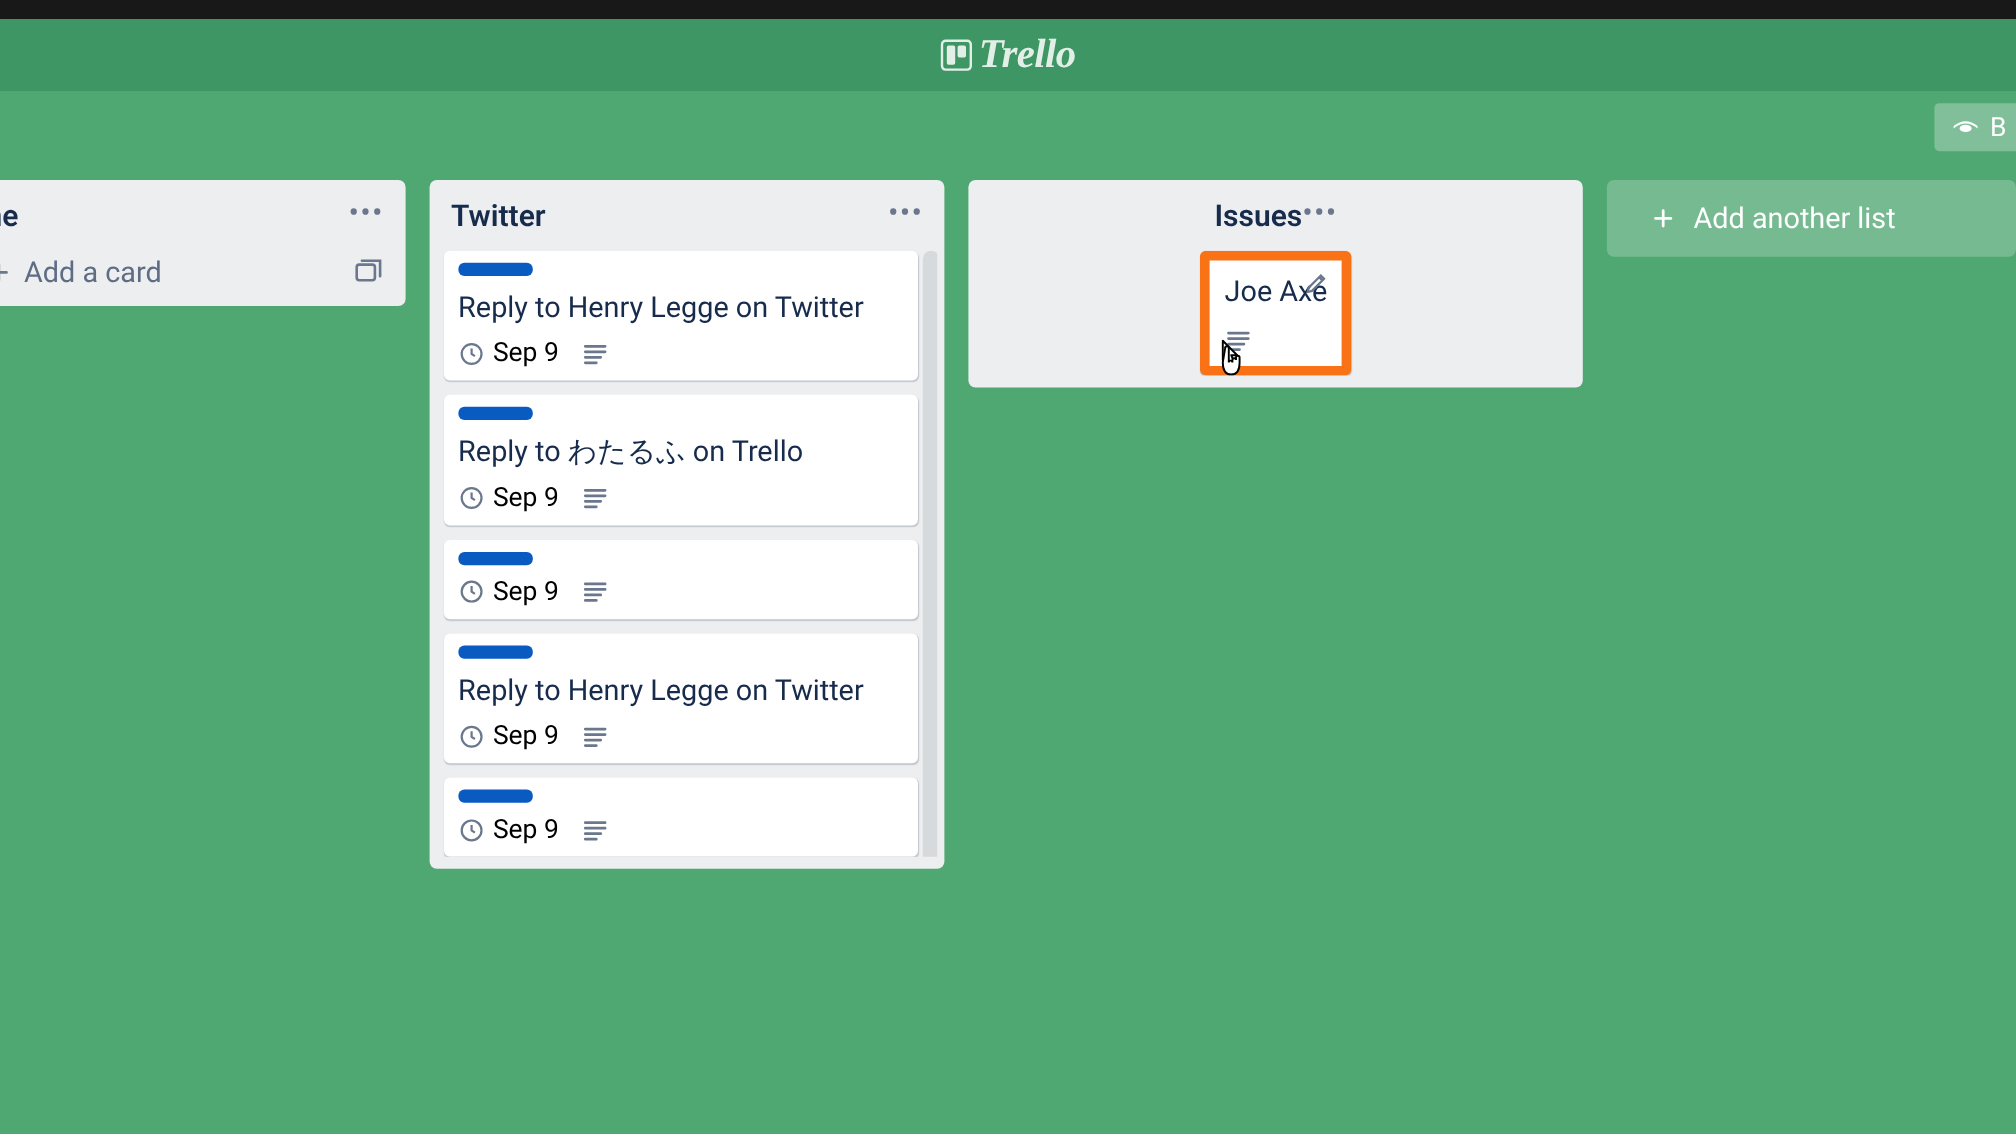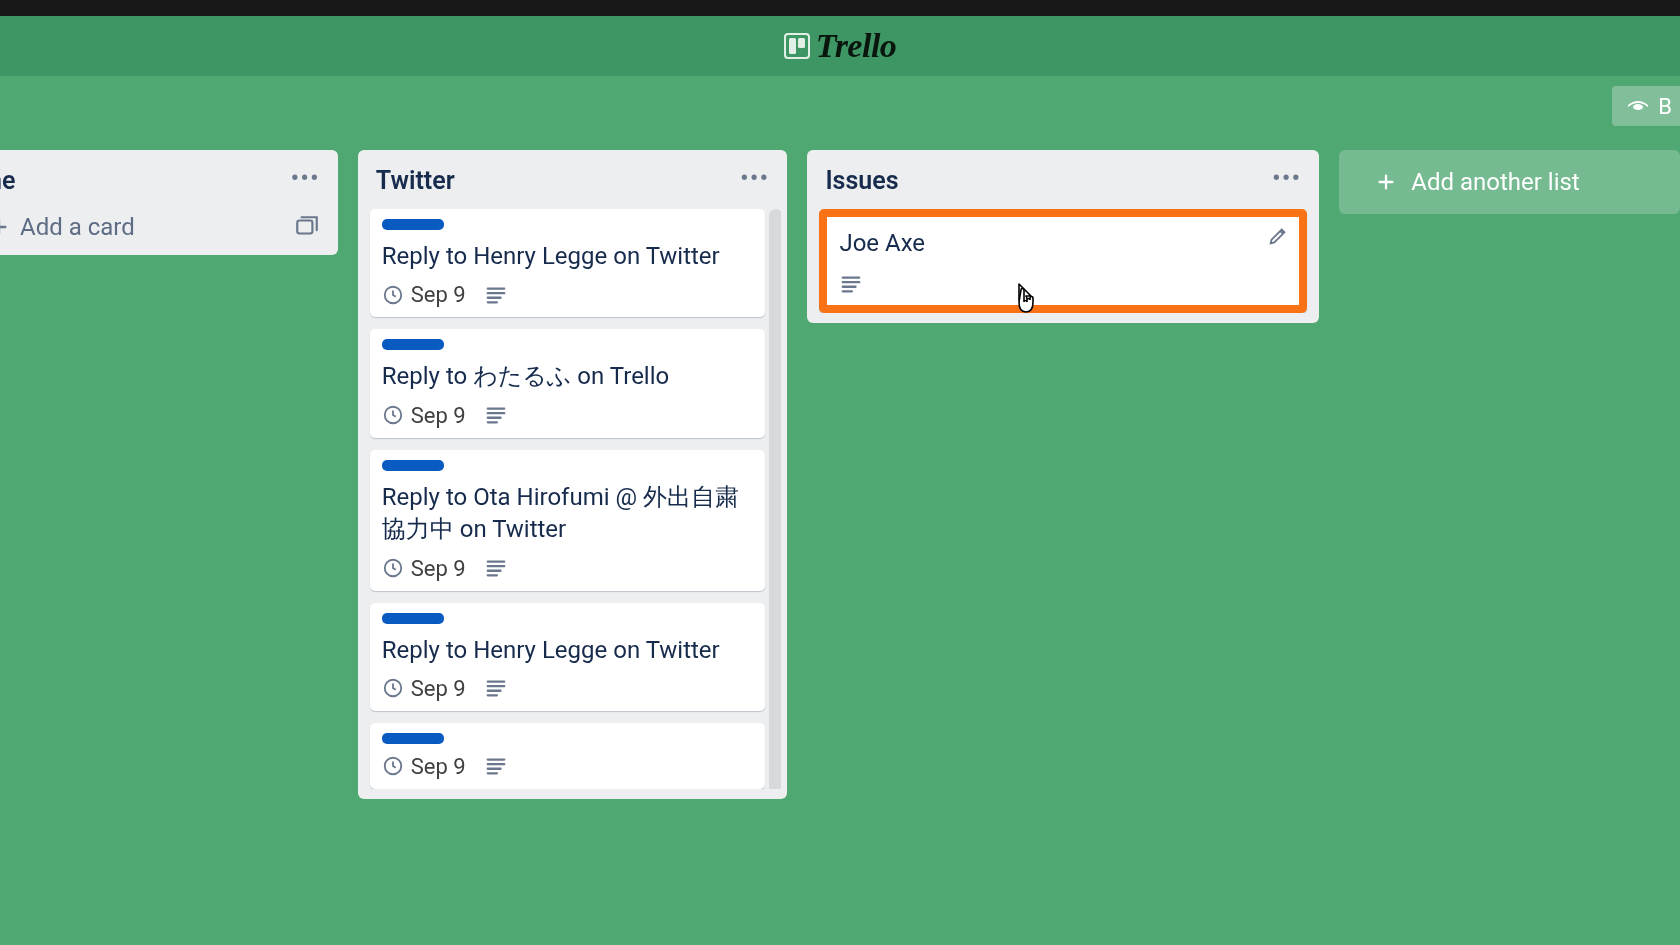--- a/index.html
+++ b/index.html
@@ -56,21 +56,21 @@
   right:3px; top:3px;
   width:7px; height:10px;
   background:#fff;
   border-radius:1.5px;
 }
 .logo-text {
   font-family: "Brush Script MT", cursive;
   font-style: italic;
   font-weight: bold;
   font-size: 34px;
-  color:#000000;
+  color:#ffffff;
   letter-spacing: -0.5px;
 }
 .sub-bar {
   height: 60px;
   background:#4fa772;
   position:relative;
 }
 .butler-btn {
   position:absolute;
   right: 0;
@@ -103,20 +103,21 @@
   display:flex;
   flex-direction:column;
 }
 .list.first {
   width: 380px;
   margin-left: -30px;
   border-radius: 0 6px 6px 0;
 }
 .list.issues {
   width: 529px;
+  align-items: center;
 }
 .list-header {
   display:flex;
   align-items:center;
   justify-content:space-between;
   padding: 6px 12px 14px 12px;
 }
 .list-title {
   font-size: 25px;
   font-weight: 600;
@@ -158,21 +159,21 @@
 .card-title {
   font-size: 24px;
   color:#172b4d;
   line-height: 1.35;
   margin-bottom: 10px;
 }
 .badges {
   display:flex;
   align-items:center;
   gap: 18px;
-  color:#404040;
+  color:#000000;
 }
 .badge {
   display:flex;
   align-items:center;
   gap:7px;
   font-size: 22px;
 }
 .add-card-row {
   display:flex;
   align-items:center;
@@ -302,21 +303,20 @@
             <span>Sep 9</span>
           </div>
           <svg width="24" height="22" viewBox="0 0 24 24" fill="none" stroke="#6b778c" stroke-width="2.5" stroke-linecap="round">
               <path d="M3 5h18M3 10h18M3 15h14M3 20h10"></path>
             </svg>
         </div>
       </div>
 
       <div class="card">
         <div class="label-chip"></div>
-        <div class="card-title">Reply to Ota Hirofumi @ 外出自粛協力中 on Twitter</div>
         <div class="badges">
           <div class="badge">
             <svg width="22" height="22" viewBox="0 0 24 24" fill="none" stroke="#6b778c" stroke-width="2">
                 <circle cx="12" cy="12" r="9"></circle>
                 <path d="M12 7v5l3 2"></path>
               </svg>
             <span>Sep 9</span>
           </div>
           <svg width="24" height="22" viewBox="0 0 24 24" fill="none" stroke="#6b778c" stroke-width="2.5" stroke-linecap="round">
               <path d="M3 5h18M3 10h18M3 15h14M3 20h10"></path>

